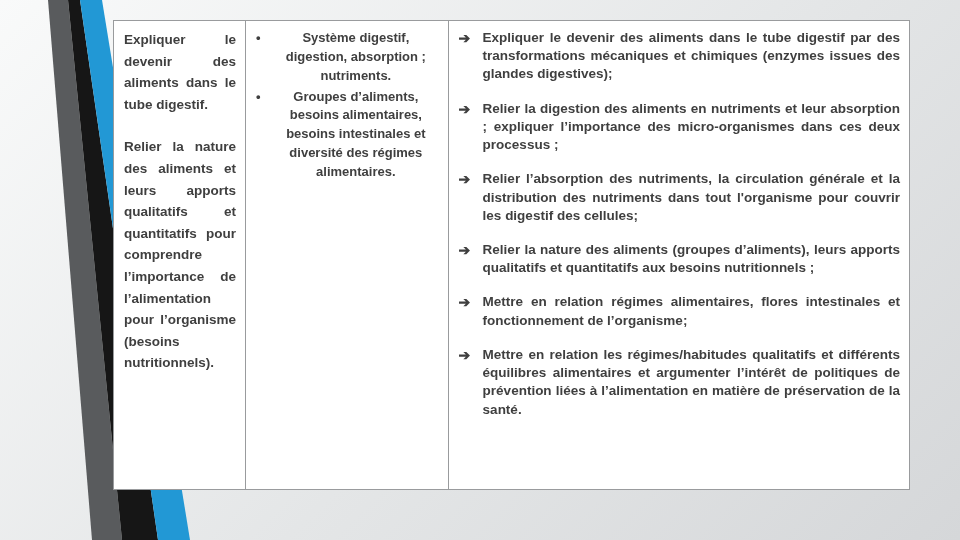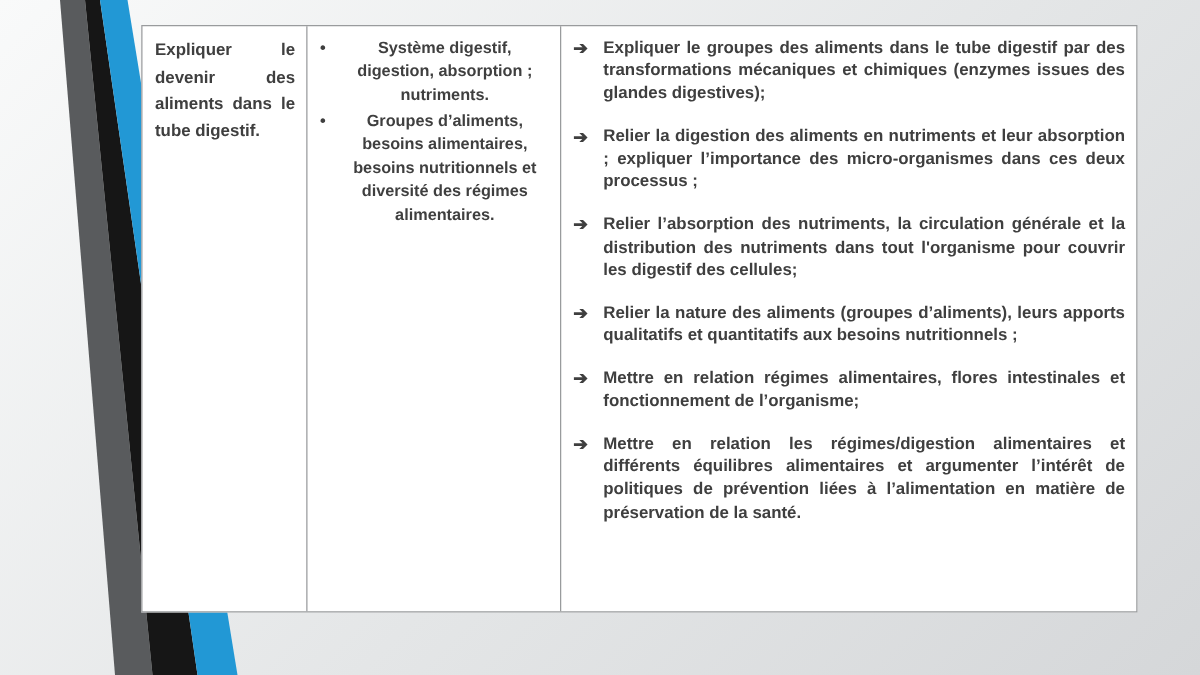--- a/index.html
+++ b/index.html
@@ -55,58 +55,59 @@
   <svg class="stripes" viewBox="0 0 240 540" xmlns="http://www.w3.org/2000/svg" aria-hidden="true">
     <polygon points="48,0 68,0 122,540 92,540" fill="#595b5d"></polygon>
     <polygon points="68,0 80,0 158,540 122,540" fill="#161616"></polygon>
     <polygon points="80,0 102,0 190,540 158,540" fill="#2298d5"></polygon>
   </svg>
 
   <div class="content-table">
 
     <div class="cell col-competencies">
       <p class="para">Expliquer le devenir des aliments dans le tube digestif.</p>
+      <p class="para">Relier la nature des aliments et leurs apports qualitatifs et quantitatifs pour comprendre l’importance de l’alimentation pour l’organisme (besoins nutritionnels).</p>
     </div>
 
     <div class="cell col-vocabulary">
       <ul class="plain">
         <li class="dot-item">
           <span class="bullet">•</span>
           <span class="txt">Système digestif, digestion, absorption ; nutriments.</span>
         </li>
         <li class="dot-item">
           <span class="bullet">•</span>
-          <span class="txt">Groupes d’aliments, besoins alimentaires, besoins nutritionnels et diversité des régimes alimentaires.</span>
+          <span class="txt">Groupes d’aliments, besoins alimentaires, besoins intestinales et diversité des régimes alimentaires.</span>
         </li>
       </ul>
     </div>
 
     <div class="cell col-skills">
       <ul class="plain">
         <li class="arrow-item">
           <span class="arrow">➔</span>
-          <span class="txt">Expliquer le groupes des aliments dans le tube digestif par des transformations mécaniques et chimiques (enzymes issues des glandes digestives);</span>
+          <span class="txt">Expliquer le devenir des aliments dans le tube digestif par des transformations mécaniques et chimiques (enzymes issues des glandes digestives);</span>
         </li>
         <li class="arrow-item">
           <span class="arrow">➔</span>
           <span class="txt">Relier la digestion des aliments en nutriments et leur absorption ; expliquer l’importance des micro-organismes dans ces deux processus ;</span>
         </li>
         <li class="arrow-item">
           <span class="arrow">➔</span>
           <span class="txt">Relier l’absorption des nutriments, la circulation générale et la distribution des nutriments dans tout l'organisme pour couvrir les digestif des cellules;</span>
         </li>
         <li class="arrow-item">
           <span class="arrow">➔</span>
           <span class="txt">Relier la nature des aliments (groupes d’aliments), leurs apports qualitatifs et quantitatifs aux besoins nutritionnels ;</span>
         </li>
         <li class="arrow-item">
           <span class="arrow">➔</span>
           <span class="txt">Mettre en relation régimes alimentaires, flores intestinales et fonctionnement de l’organisme;</span>
         </li>
         <li class="arrow-item">
           <span class="arrow">➔</span>
-          <span class="txt">Mettre en relation les régimes/digestion alimentaires et différents équilibres alimentaires et argumenter l’intérêt de politiques de prévention liées à l’alimentation en matière de préservation de la santé.</span>
+          <span class="txt">Mettre en relation les régimes/habitudes qualitatifs et différents équilibres alimentaires et argumenter l’intérêt de politiques de prévention liées à l’alimentation en matière de préservation de la santé.</span>
         </li>
       </ul>
     </div>
 
   </div>
 </div>
 
 </body></html>

